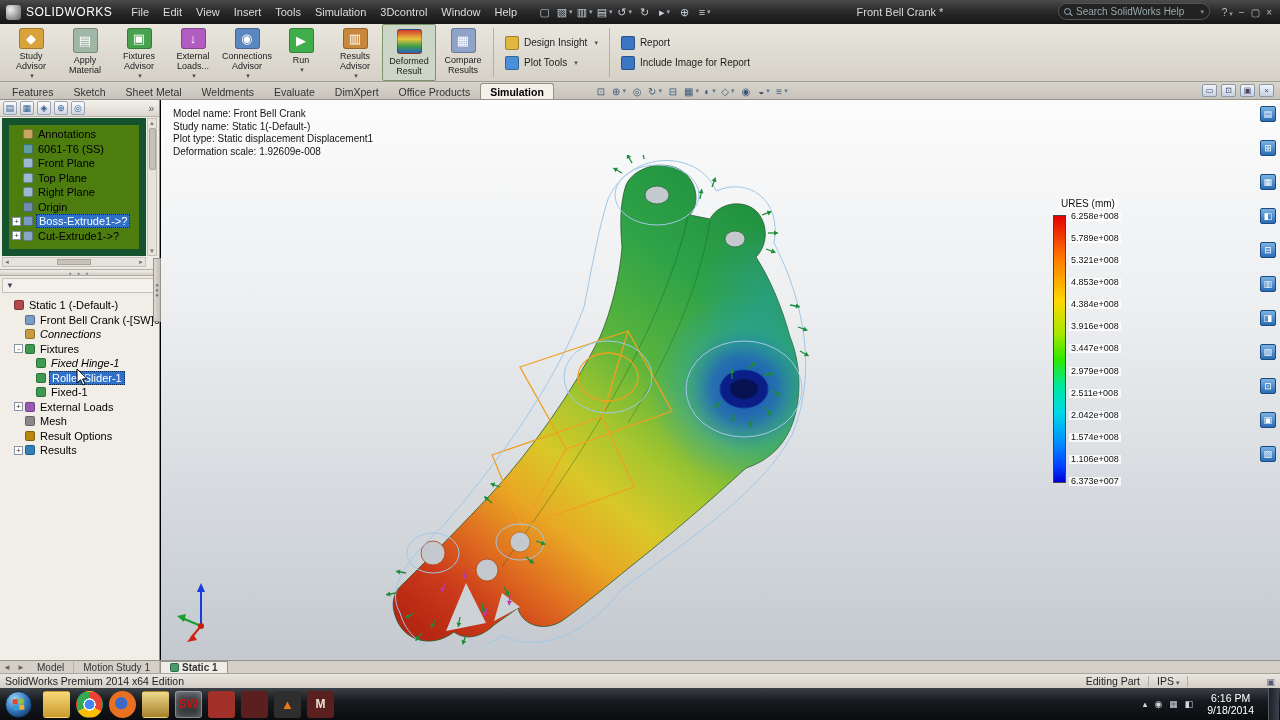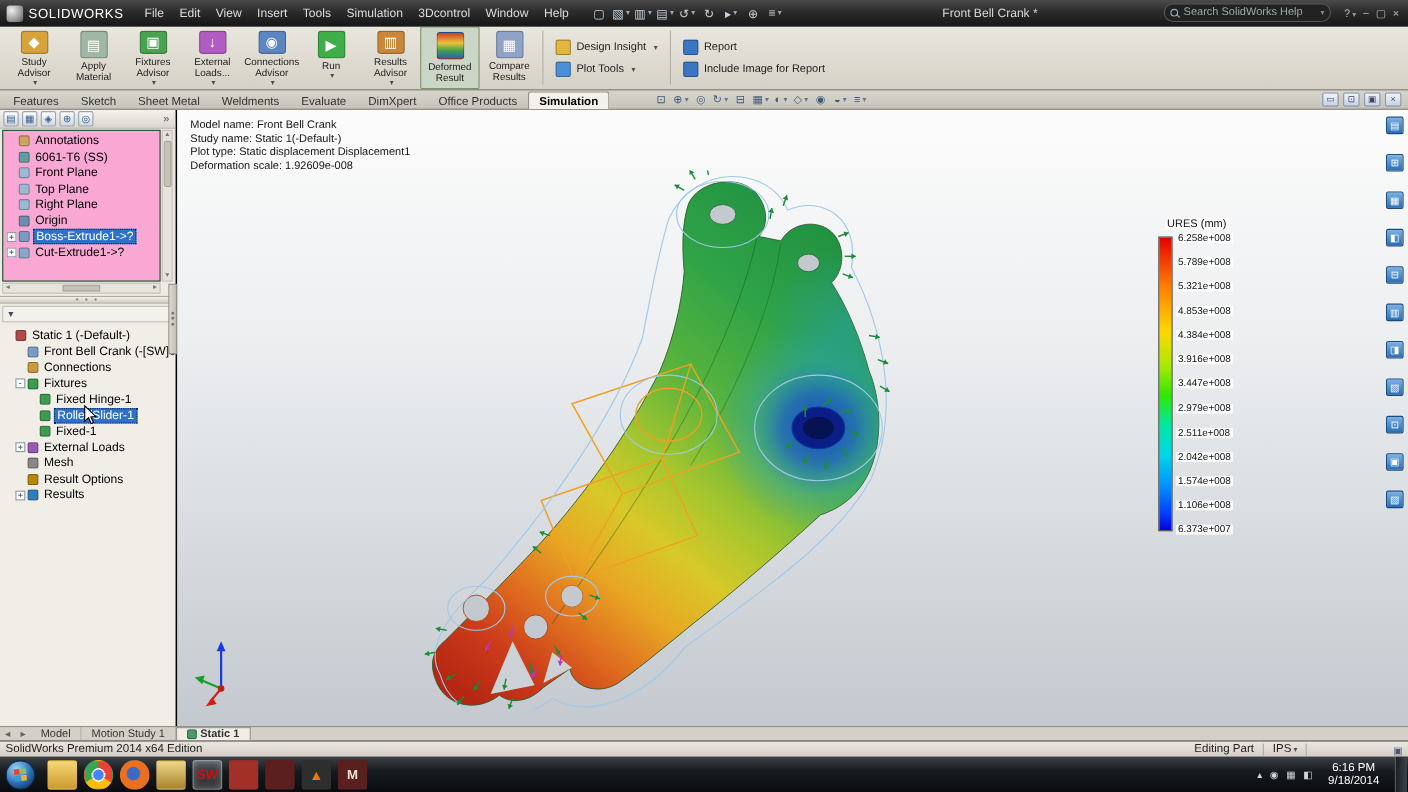--- a/index.html
+++ b/index.html
@@ -41,21 +41,21 @@
   .vicon{min-width:14px;height:14px;display:flex;align-items:center;justify-content:center;font-size:10px;color:#3c5a78}
   .doccontrols{position:absolute;right:6px;top:2px;display:flex;gap:4px}
   .dcicon{width:15px;height:13px;background:linear-gradient(#f0f4fa,#c6d2e2);border:1px solid #89a;border-radius:2px;font-size:8px;color:#446;display:flex;align-items:center;justify-content:center}
 
   
   .leftpanel{position:absolute;top:100px;left:0;width:160px;height:560px;background:#edebe4;border-right:1px solid #8f8b83;z-index:30}
   .panelbar{height:17px;display:flex;align-items:center;gap:3px;padding:0 3px;background:linear-gradient(#f4f2ec,#dbd7cf);border-bottom:1px solid #b6b2aa}
   .pbicon{width:14px;height:14px;background:linear-gradient(#fdfdfd,#cfd6e4);border:1px solid #9aa4b4;border-radius:2px;font-size:9px;color:#36618e;display:flex;align-items:center;justify-content:center}
   .pbchev{margin-left:auto;color:#555;font-size:10px;padding-right:2px}
   .tree{font-size:11px;color:#000}
-  .tree1{position:absolute;top:18px;left:2px;right:13px;height:138px;border:1px solid #14532d;background:#f9a8d4;overflow:hidden;padding-top:2px}
+  .tree1{position:absolute;top:18px;left:2px;right:13px;height:138px;border:7px solid #14532d;background:#4d7c0f;overflow:hidden;padding-top:2px}
   .vscroll{position:absolute;top:18px;right:2px;width:10px;height:138px;background:#e6e3dc;border:1px solid #c4c0b8;font-size:6px;color:#777;text-align:center;line-height:8px}
   .vthumb{position:absolute;top:9px;left:1px;width:7px;height:42px;background:#c6c2b8;border:1px solid #a8a49a;border-radius:2px}
   .hscroll{position:absolute;top:157px;left:2px;right:13px;height:10px;background:#e6e3dc;border:1px solid #c4c0b8;display:flex;align-items:center;justify-content:space-between;font-size:6px;color:#777;padding:0 1px}
   .hthumb{width:34px;height:6px;background:#c6c2b8;border:1px solid #a8a49a}
   .splitter{position:absolute;top:169px;left:0;width:100%;height:7px;background:linear-gradient(#f2efe8,#d2cec6);border-top:1px solid #b0aca4;border-bottom:1px solid #b0aca4;text-align:center;font-size:5px;line-height:6px;color:#888;letter-spacing:2px}
   .filterrow{position:absolute;top:178px;left:2px;right:2px;height:15px;background:#f3f1eb;border:1px solid #c4c0b8;display:flex;align-items:center;gap:3px;padding:0 3px;font-size:8px;color:#446}
   .tree2{position:absolute;top:195px;left:0;right:0;bottom:0;background:#f0eee7;padding-top:3px;overflow:hidden}
   .titem{display:flex;align-items:center;height:14.5px;white-space:nowrap;padding-left:3px}
   .expander{width:9px;height:9px;border:1px solid #8a96a8;background:#fff;font-size:8px;line-height:7px;text-align:center;color:#333;margin-right:2px;flex:none}
   .expander:empty{visibility:hidden}
@@ -360,33 +360,33 @@
         <span class="ticon auto-bg" style="background: rgb(176, 74, 74);"></span>
         <span class="tlabel">Static 1 (-Default-)</span>
       </div>
 
       <div class="titem" style="padding-left: 14px;">
         <span class="expander"></span>
         <span class="ticon auto-bg" style="background: rgb(122, 156, 196);"></span>
         <span class="tlabel">Front Bell Crank (-[SW]6061-</span>
       </div>
 
-      <div class="titem" style="padding-left: 14px;">
+      <div class="titem" style="padding-left: 14px; font-style: italic;">
         <span class="expander"></span>
         <span class="ticon auto-bg" style="background: rgb(200, 155, 60);"></span>
         <span class="tlabel">Connections</span>
       </div>
 
       <div class="titem" style="padding-left: 14px;">
         <span class="expander">-</span>
         <span class="ticon auto-bg" style="background: rgb(60, 155, 80);"></span>
         <span class="tlabel">Fixtures</span>
       </div>
 
-      <div class="titem" style="padding-left: 25px;">
+      <div class="titem" style="padding-left: 25px; font-style: italic;">
         <span class="expander"></span>
         <span class="ticon auto-bg" style="background: rgb(60, 155, 80);"></span>
         <span class="tlabel">Fixed Hinge-1</span>
       </div>
 
       <div class="titem selected" style="padding-left: 25px;">
         <span class="expander"></span>
         <span class="ticon auto-bg" style="background: rgb(60, 155, 80);"></span>
         <span class="tlabel">Roller/Slider-1</span>
       </div>

